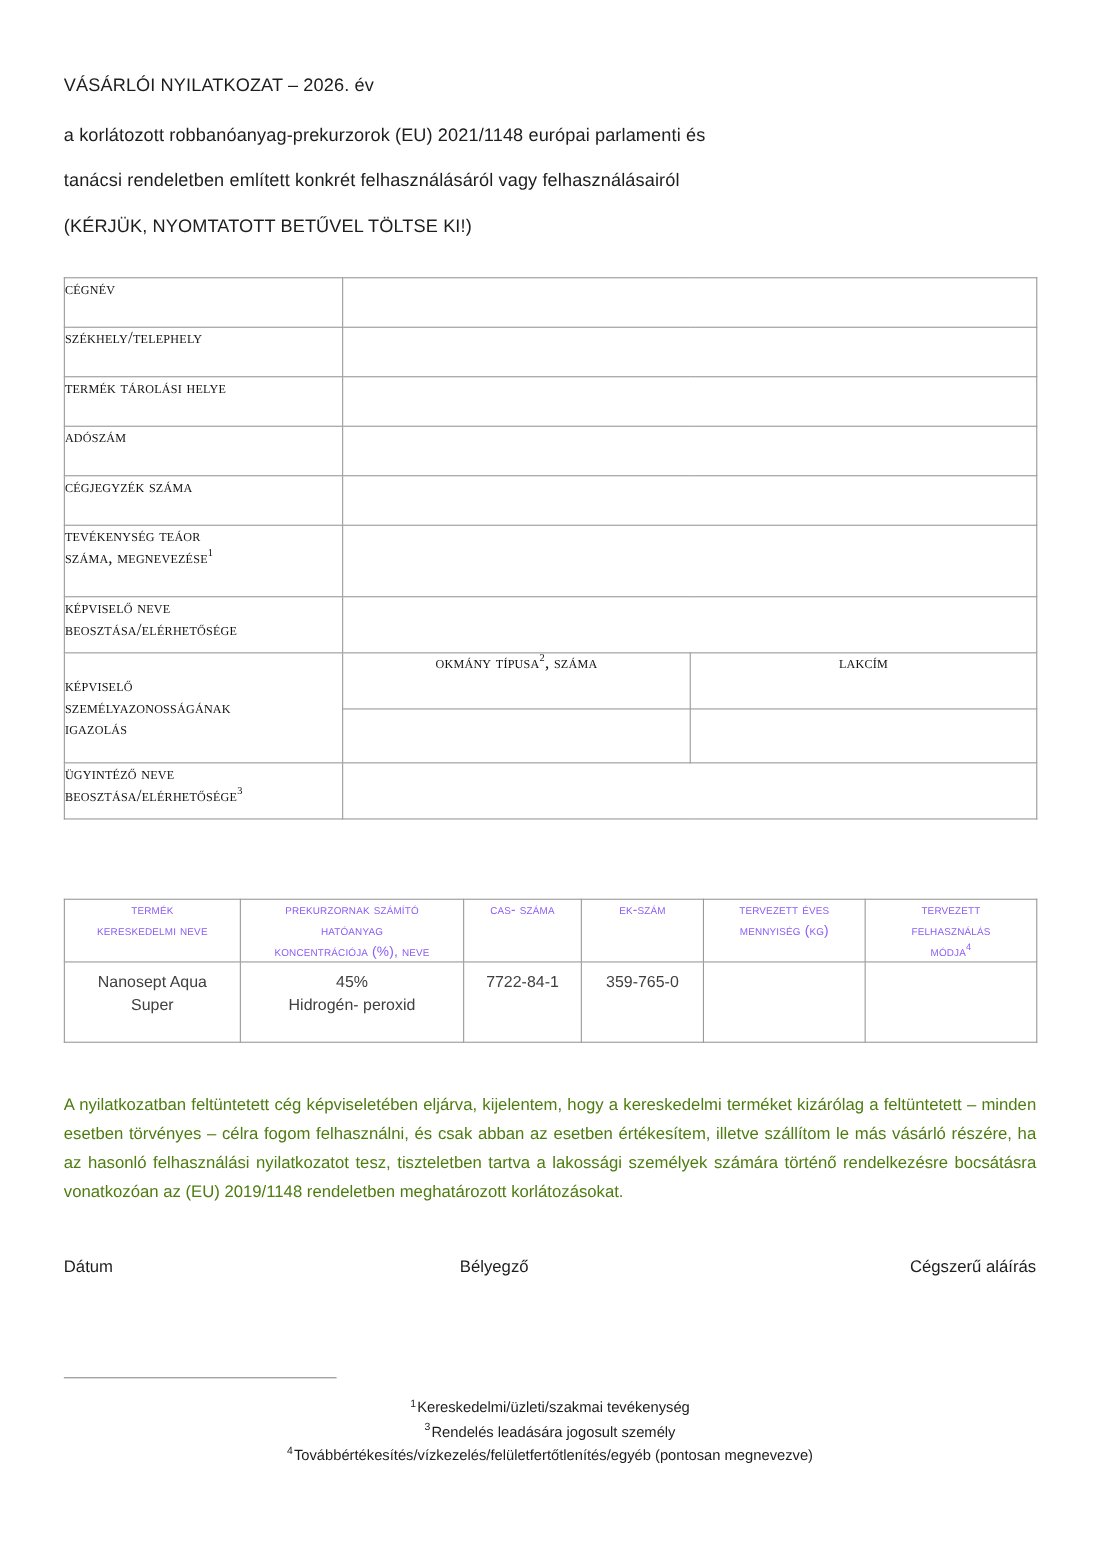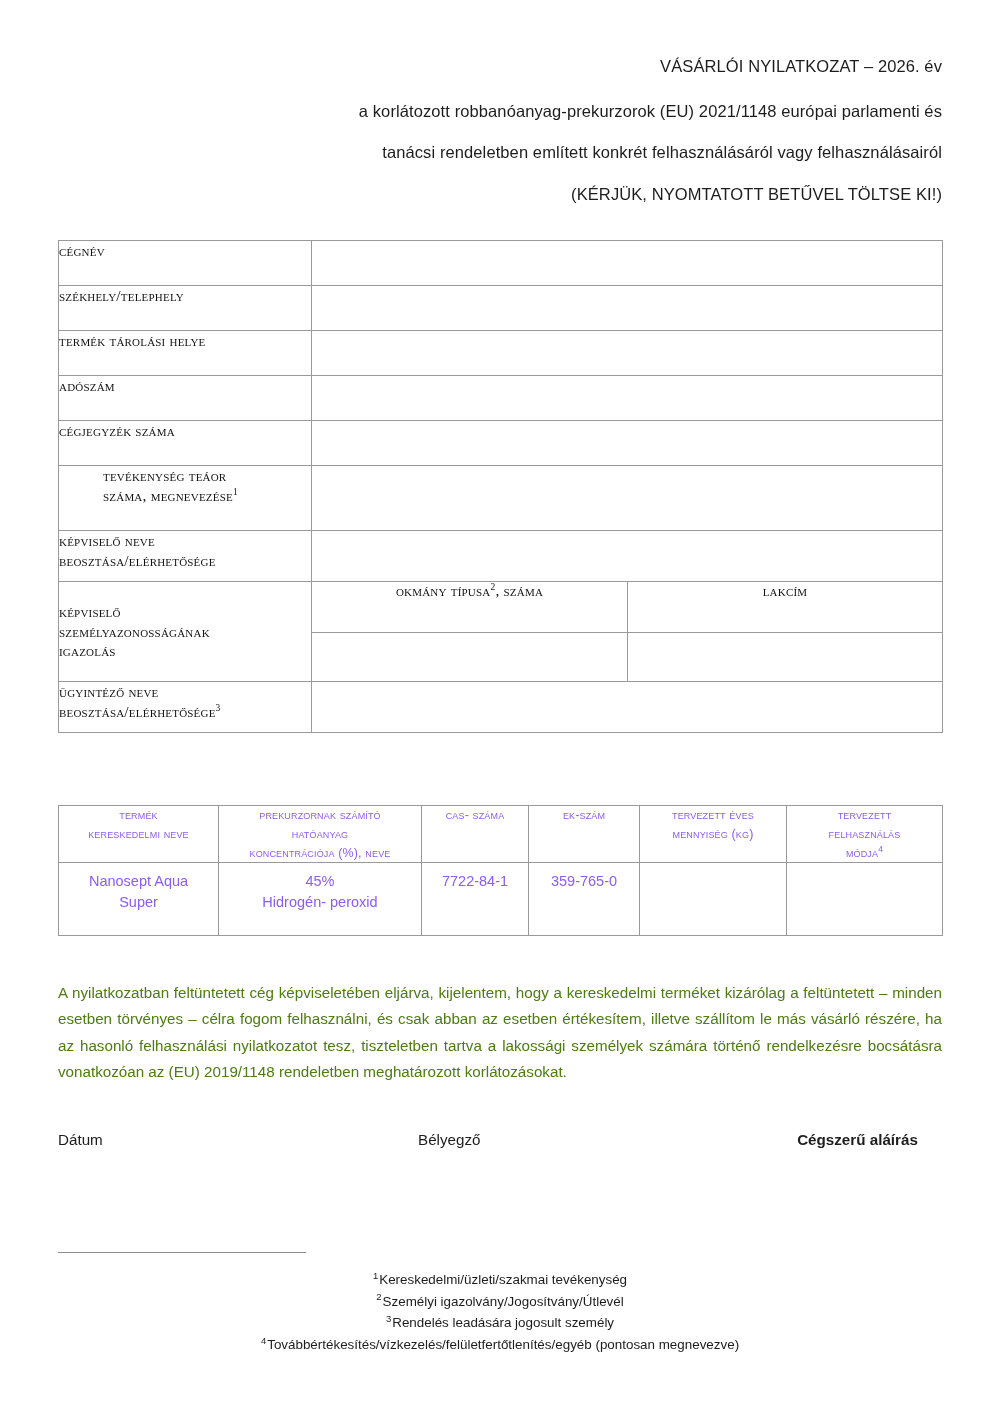--- a/index.html
+++ b/index.html
@@ -20,21 +20,22 @@
   .page {
     position: absolute;
     inset: 0;
     padding: 0 58px;
     box-sizing: border-box;
   }
 
   
   .title-block {
     padding-top: 58px;
-    text-align: right;
+    text-align: left;
+    margin-top: 12px;
   }
   .title-line {
     font-size: 16.5px;
     line-height: 1.0;
     color: #1d1d1d;
     margin-bottom: 25px;
     letter-spacing: 0.1px;
   }
   .title-line.l1 { margin-bottom: 28px; }
   .title-line.l4 { margin-bottom: 0; }
@@ -106,21 +107,21 @@
   .t2 th sup {
     font-size: 8.5px;
     vertical-align: super;
     line-height: 0;
   }
   .t2 td.data {
     font-size: 14.5px;
     text-align: center;
     padding: 8px 15px;
     line-height: 1.45;
-    color: #8b5cf6;
+    color: #404040;
     vertical-align: top;
     height: 56px;
   }
 
   
   .declaration {
     margin-top: 44px;
     font-size: 15.2px;
     line-height: 1.72;
     text-align: justify;
@@ -132,21 +133,21 @@
   .sig-row {
     margin-top: 46px;
     display: flex;
     width: 884px;
     font-size: 15.2px;
     color: #1d1d1d;
   }
   .sig-col { }
   .sig-col.c1 { width: 360px; }
   .sig-col.c2 { width: 355px; }
-  .sig-col.c3 { flex: 1; text-align: center; font-weight: bold; }
+  .sig-col.c3 { flex: 1; text-align: right; }
 
   
   .footnotes {
     position: absolute;
     left: 58px;
     top: 1252px;
     width: 884px;
   }
   .fn-rule {
     width: 248px;
@@ -201,21 +202,21 @@
       </tr>
       <tr>
         <td class="lbl">ADÓSZÁM</td>
         <td class="val-cell" colspan="2"></td>
       </tr>
       <tr>
         <td class="lbl">CÉGJEGYZÉK SZÁMA</td>
         <td class="val-cell" colspan="2"></td>
       </tr>
       <tr>
-        <td class="lbl" style="height: 64px; white-space: pre-line; padding-left: 44px;"><span>TEVÉKENYSÉG TEÁOR
+        <td class="lbl" style="height: 64px; white-space: pre-line;"><span>TEVÉKENYSÉG TEÁOR
 SZÁMA, MEGNEVEZÉSE</span><sup>1</sup></td>
         <td class="val-cell" colspan="2"></td>
       </tr>
       <tr>
         <td class="lbl" style="height: 50px; white-space: pre-line;">KÉPVISELŐ NEVE
 BEOSZTÁSA/ELÉRHETŐSÉGE</td>
         <td class="val-cell" colspan="2"></td>
       </tr>
       <tr>
         <td class="lbl" rowspan="2" style="vertical-align: middle; padding-top: 0px; white-space: pre-line;">KÉPVISELŐ
@@ -284,16 +285,15 @@
     <div class="sig-col c1">Dátum</div>
     <div class="sig-col c2">Bélyegző</div>
     <div class="sig-col c3">Cégszerű aláírás</div>
   </div>
 
 </div>
 
 <div class="footnotes">
   <div class="fn-rule"></div>
   <div class="fn-item"><sup>1</sup><span>Kereskedelmi/üzleti/szakmai tevékenység</span></div>
-  <div class="fn-item"><sup>2</sup><span>Személyi igazolvány/Jogosítvány/Útlevél</span></div>
   <div class="fn-item"><sup>3</sup><span>Rendelés leadására jogosult személy</span></div>
   <div class="fn-item"><sup>4</sup><span>Továbbértékesítés/vízkezelés/felületfertőtlenítés/egyéb (pontosan megnevezve)</span></div>
 </div>
 
 </body></html>

